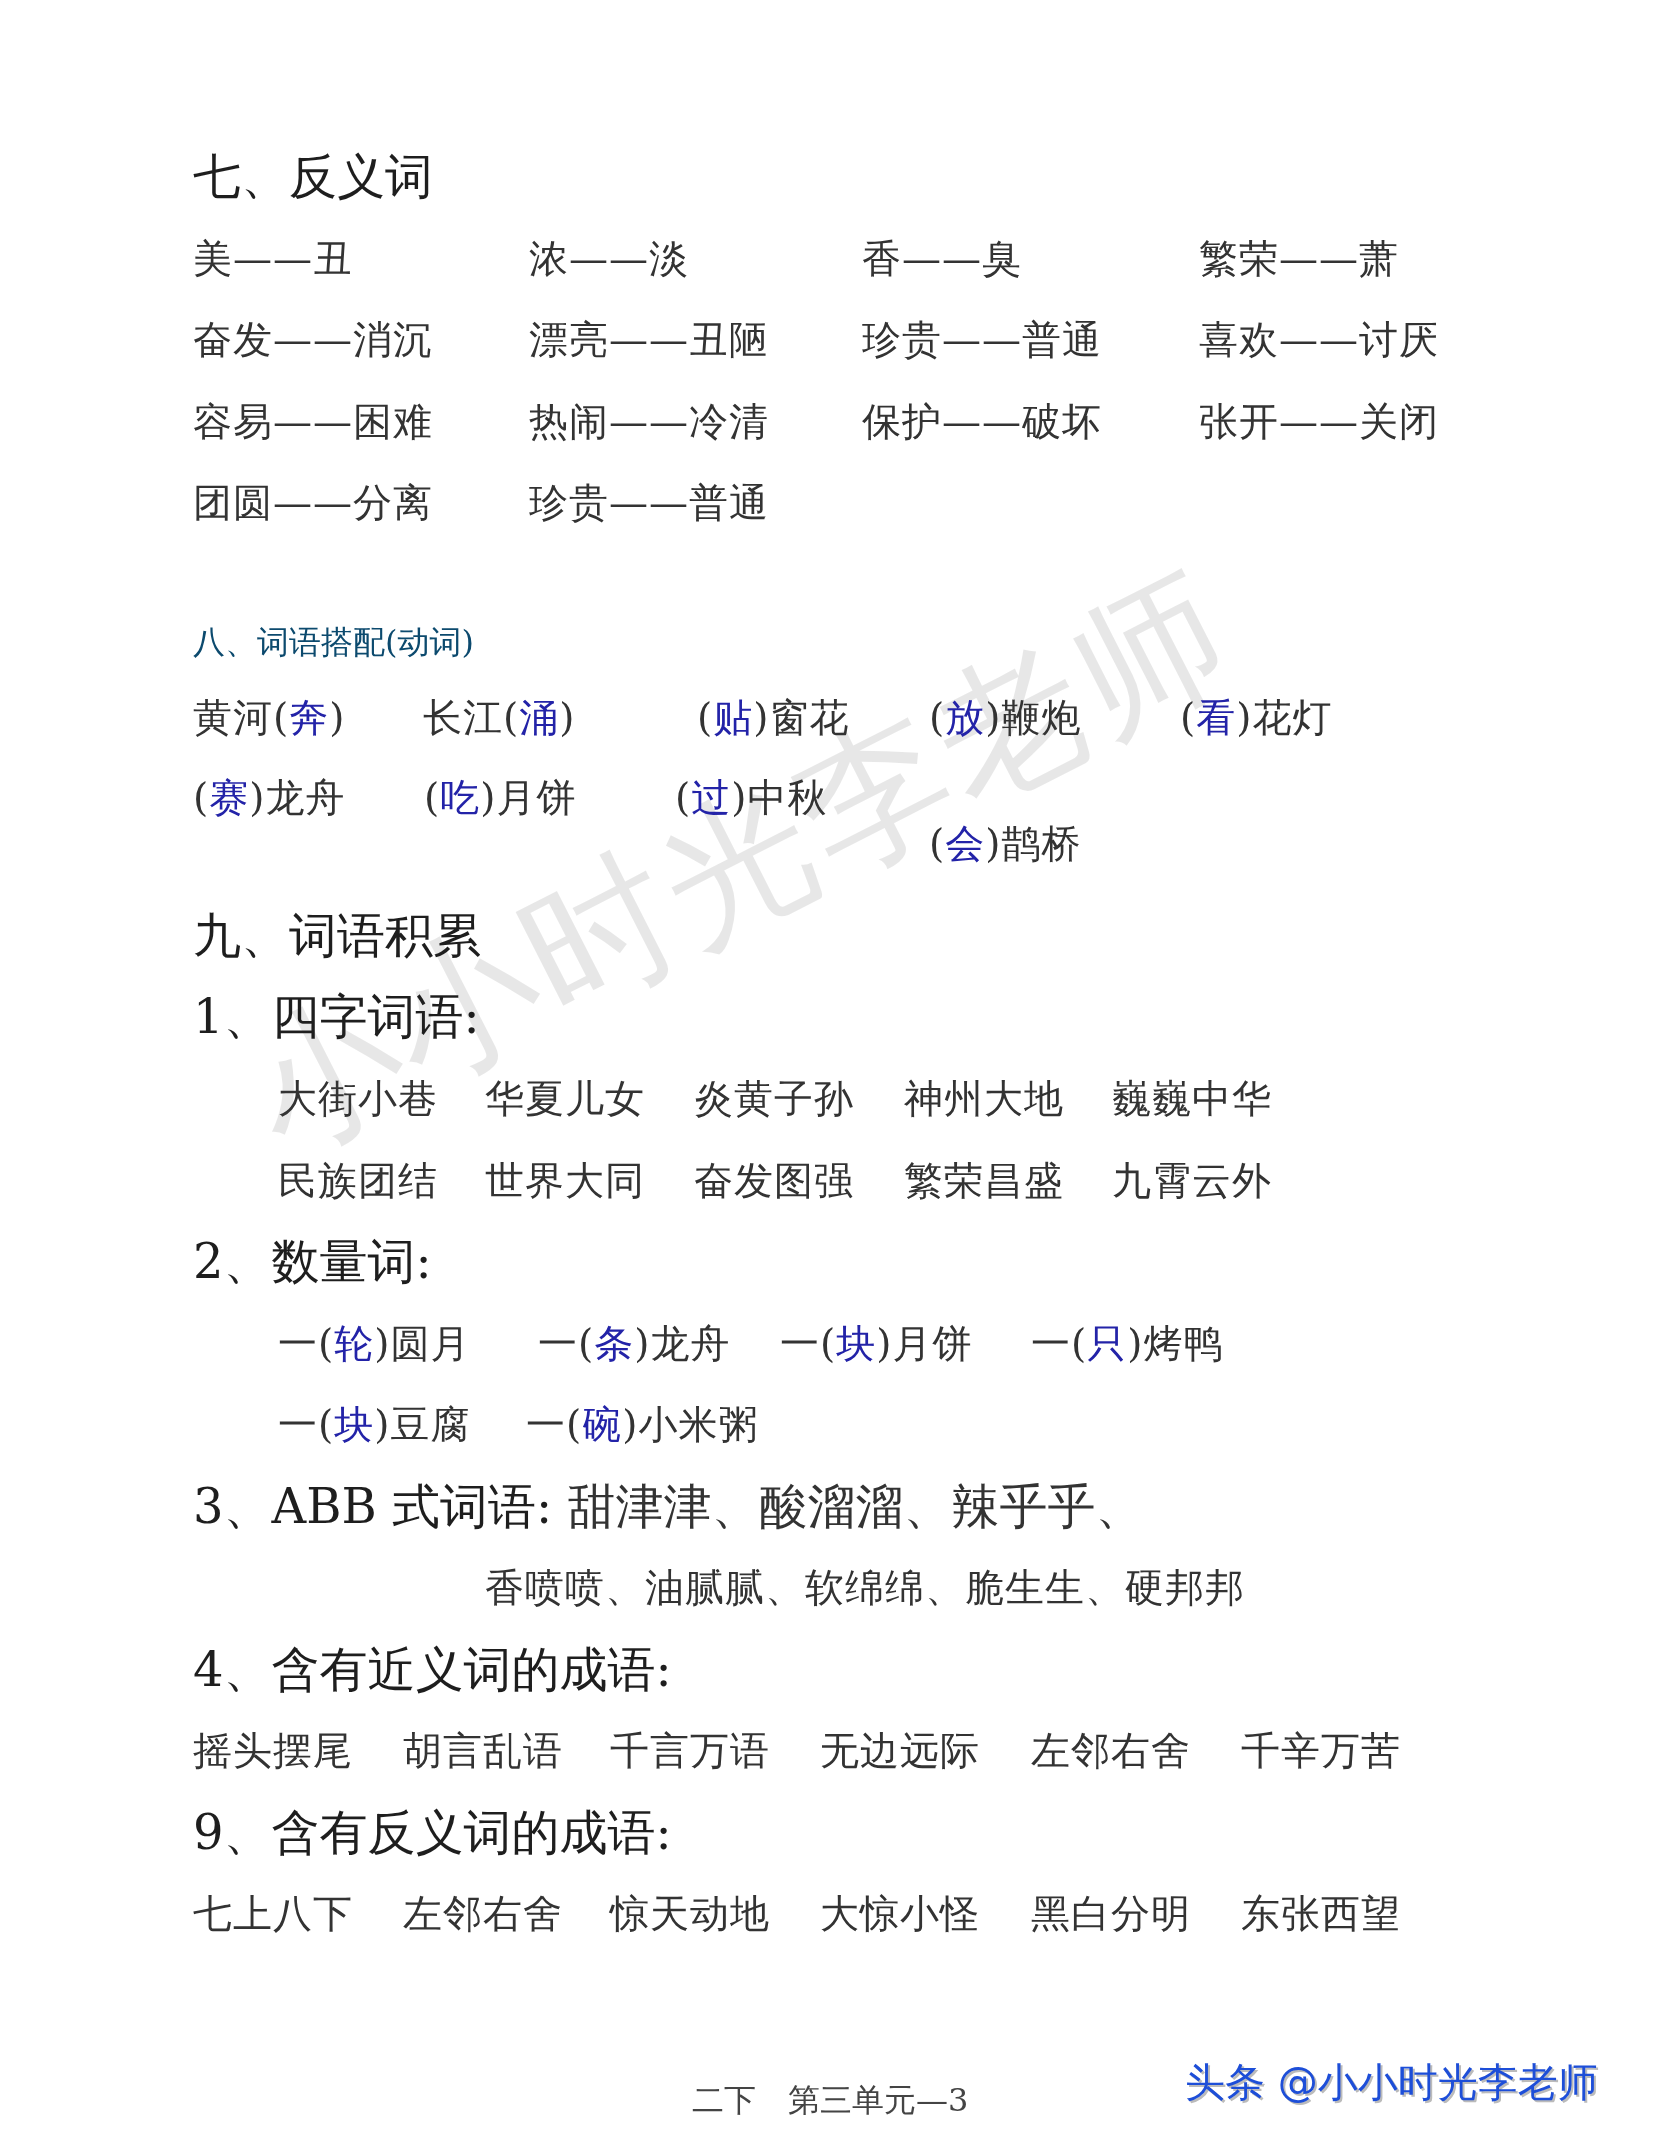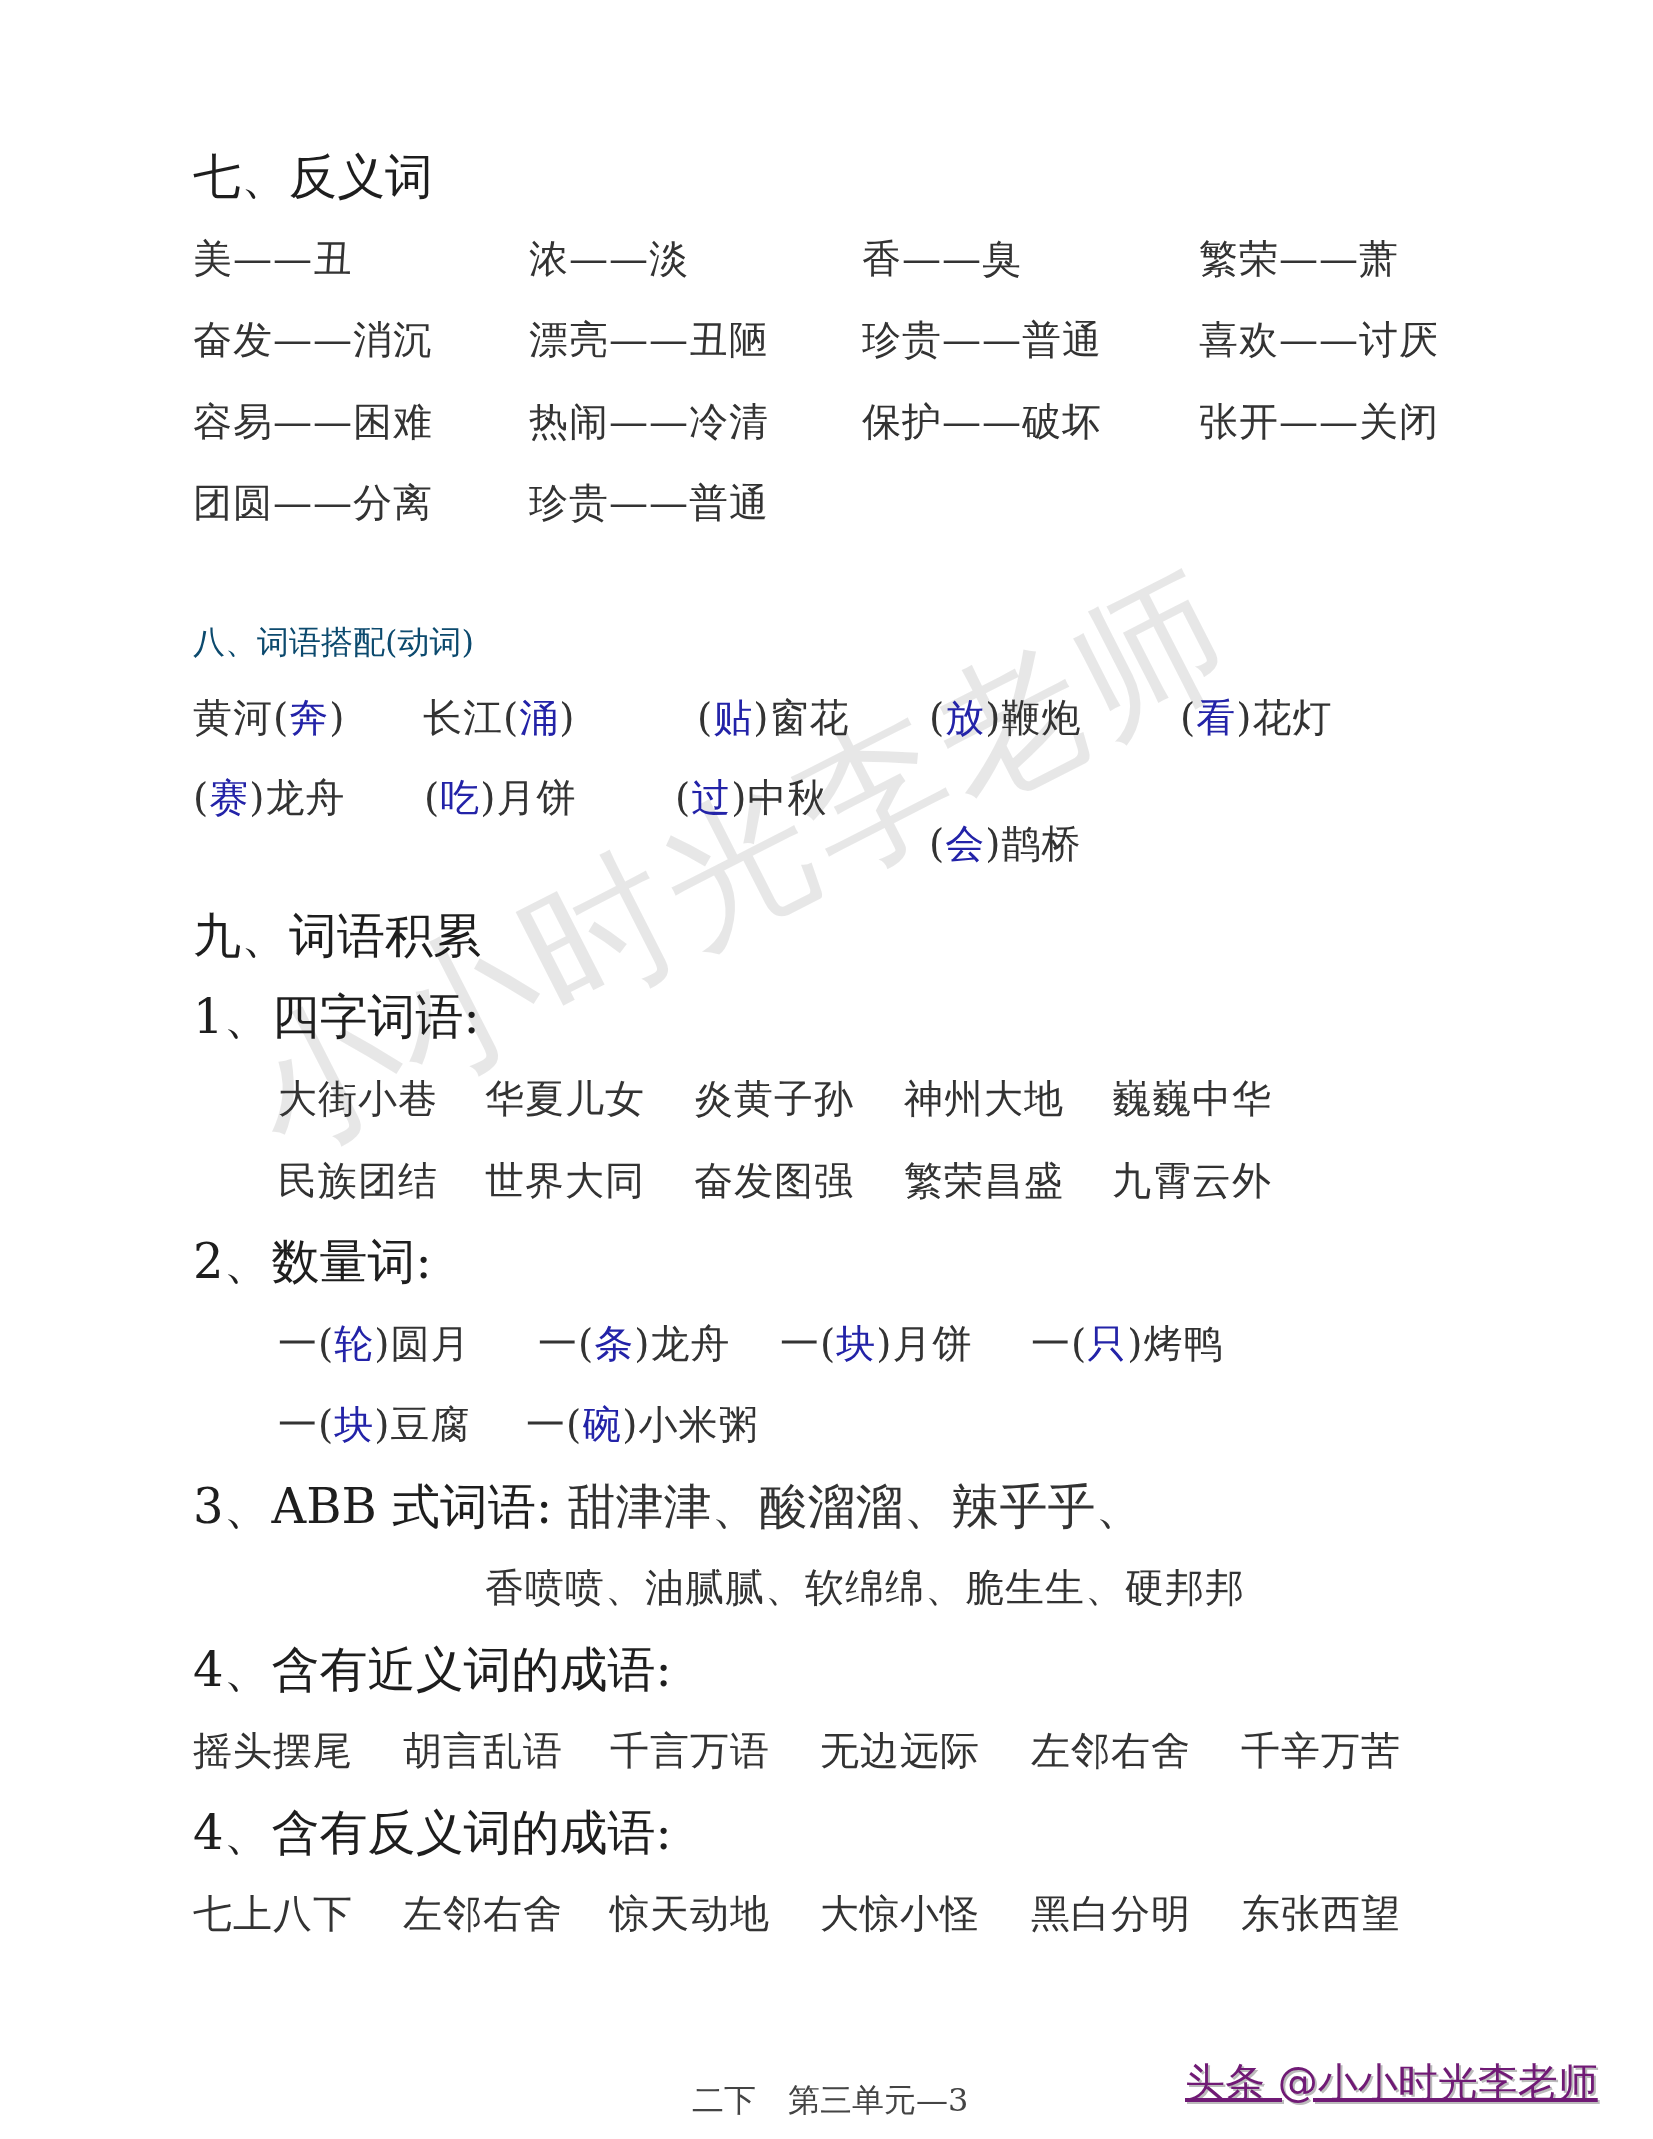--- a/index.html
+++ b/index.html
@@ -12,23 +12,22 @@
   .h2 { font-size: 32px; transform: translateY(-50%); color: #0c4a6e; }
   .t { font-size: 39px; transform: translateY(-50%); color: #333; letter-spacing: 1px; }
   .blue { color: #2323a8; }
   .watermark {
     position: absolute; left: 260px; top: 1010px; font-size: 150px; color: #000;
     opacity: 0.09; transform: rotate(-27deg); transform-origin: left center; white-space: nowrap;
     font-family: "DejaVu Sans", sans-serif; font-weight: 300; letter-spacing: 4px; pointer-events: none;
   }
   .footer { font-size: 32px; color: #444; transform: translateY(-50%); }
   .brand {
-    font-size: 40px; color: #701a75; font-family: "DejaVu Sans", sans-serif; transform: translateY(-50%);
+    font-size: 40px; color: #1d4ed8; font-family: "DejaVu Sans", sans-serif; transform: translateY(-50%);
     text-shadow: 2px 2px 0 #bbb;
-    text-decoration: underline;
   }
 </style>
 </head>
 <body>
 
 <div class="watermark">小小时光李老师</div>
 
 <div class="abs h1" style="left:193px;top:176px">七、反义词</div>
 
 <div class="abs t" style="left:193px;top:258px">美——丑</div>
@@ -88,21 +87,21 @@
 <div class="abs t" style="left:485px;top:1587px">香喷喷、油腻腻、软绵绵、脆生生、硬邦邦</div>
 
 <div class="abs h1" style="left:193px;top:1669px">4、含有近义词的成语:</div>
 <div class="abs t" style="left:193px;top:1750px">摇头摆尾</div>
 <div class="abs t" style="left:403px;top:1750px">胡言乱语</div>
 <div class="abs t" style="left:610px;top:1750px">千言万语</div>
 <div class="abs t" style="left:820px;top:1750px">无边远际</div>
 <div class="abs t" style="left:1031px;top:1750px">左邻右舍</div>
 <div class="abs t" style="left:1241px;top:1750px">千辛万苦</div>
 
-<div class="abs h1" style="left:193px;top:1832px">4、含有反义词的成语:</div>
+<div class="abs h1" style="left:193px;top:1832px">9、含有反义词的成语:</div>
 <div class="abs t" style="left:193px;top:1913px">七上八下</div>
 <div class="abs t" style="left:403px;top:1913px">左邻右舍</div>
 <div class="abs t" style="left:610px;top:1913px">惊天动地</div>
 <div class="abs t" style="left:820px;top:1913px">大惊小怪</div>
 <div class="abs t" style="left:1031px;top:1913px">黑白分明</div>
 <div class="abs t" style="left:1241px;top:1913px">东张西望</div>
 
 <div class="abs footer" style="left:692px;top:2100px">二下　第三单元—3</div>
 <div class="abs brand" style="left:1185px;top:2082px">头条 @小小时光李老师</div>
 

